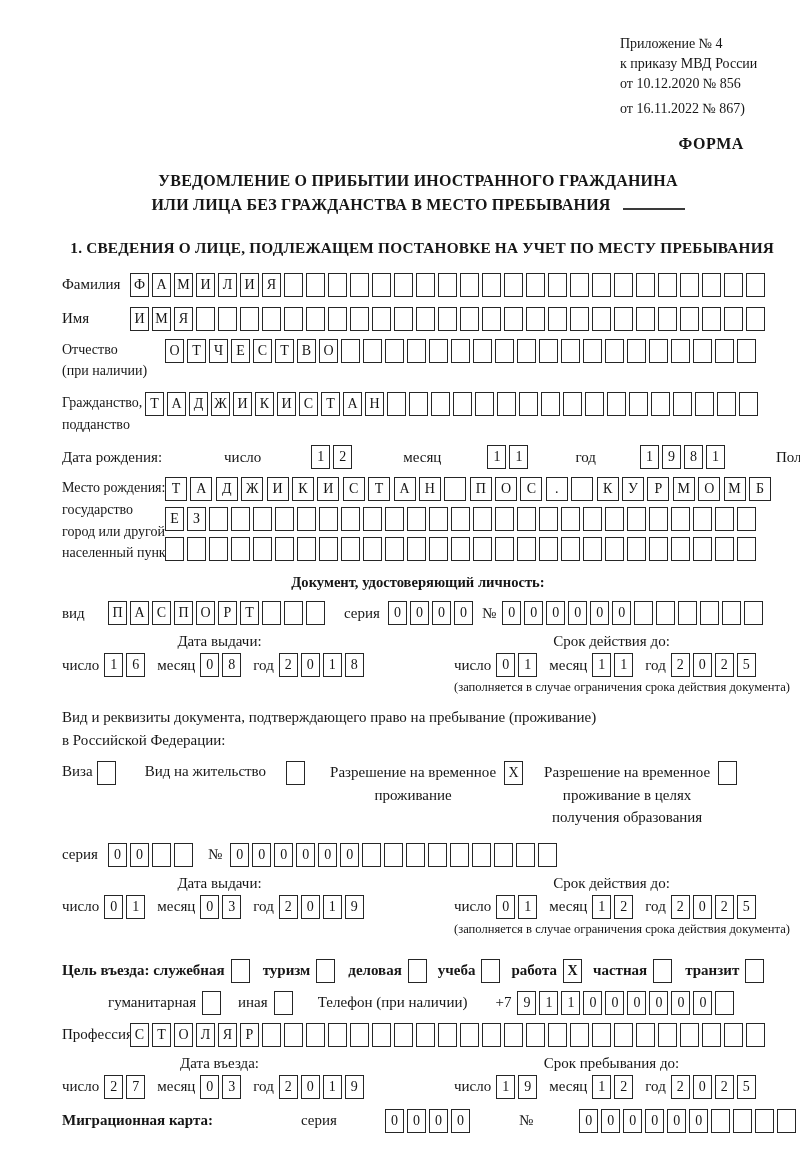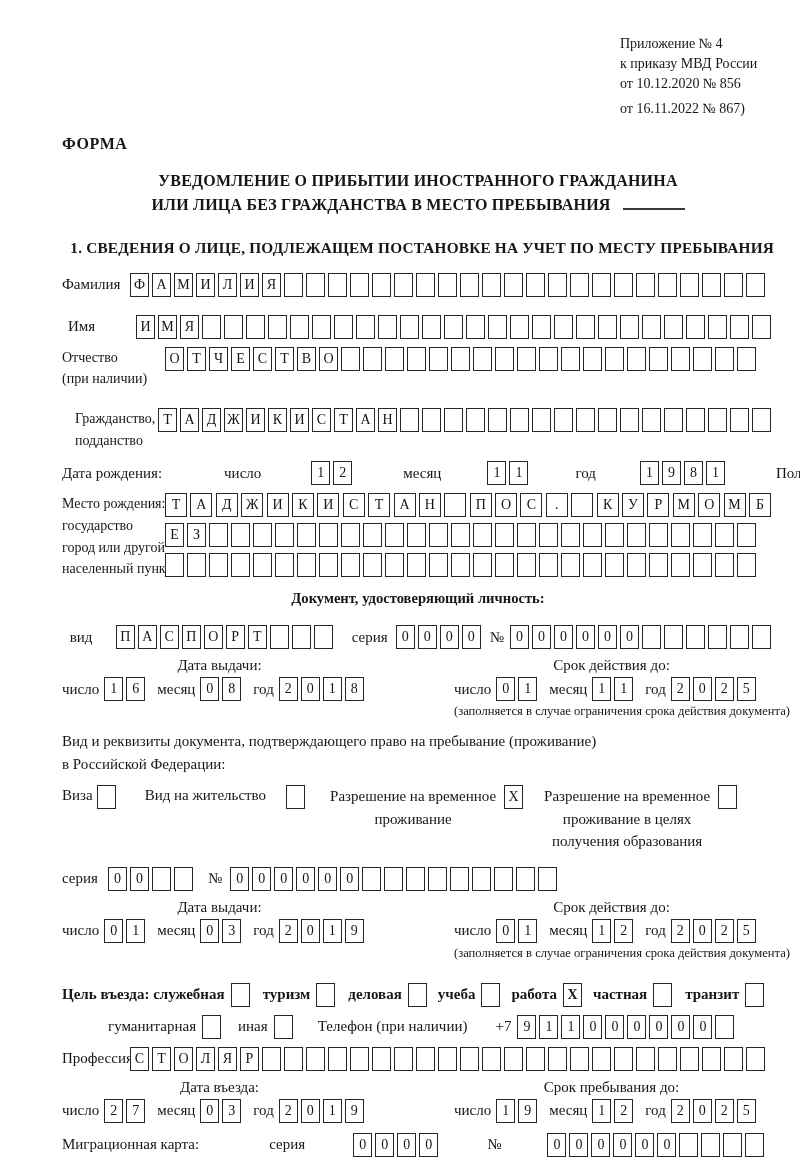--- a/index.html
+++ b/index.html
@@ -2,37 +2,37 @@
 <html><head>
 <meta charset="utf-8">
 <style>
   html,body{margin:0;padding:0;background:#fff;}
   .page{width:800px;height:1163px;box-sizing:border-box;padding:34px 26px 0 62px;
         font-family:"Liberation Serif","DejaVu Serif",serif;color:#161616;position:relative;overflow:hidden;background:#fff;}
 
   
   .appendix{margin-left:558px;font-size:14px;line-height:1.42;}
   .appendix-gap{height:5px;}
-  .forma{font-weight:bold;text-align:left;padding-right:30px;margin-top:16px;font-size:16px;letter-spacing:.6px;}
+  .forma{font-weight:bold;text-align:right;padding-right:30px;margin-top:16px;font-size:16px;letter-spacing:.6px;}
   .title{text-align:center;font-weight:bold;font-size:16px;margin-top:16px;line-height:1.5;letter-spacing:.2px;}
   .uline{display:inline-block;width:62px;border-bottom:2.2px solid #3a3a3a;margin-left:12px;height:13px;}
   .section-head{font-weight:bold;font-size:15.3px;margin-top:22px;letter-spacing:.2px;white-space:nowrap;text-align:right;}
 
   
   .frow{display:flex;align-items:center;}
   .top{align-items:flex-start;}
   .lbl{font-size:15px;flex:0 0 auto;line-height:1.35;}
   .grid{display:inline-flex;flex:0 0 auto;flex-wrap:nowrap;}
   .box{box-sizing:border-box;flex:0 0 auto;width:19px;height:24px;border:1.7px solid #262626;
        margin-right:3px;display:inline-flex;align-items:center;justify-content:center;
        font-size:14px;line-height:1;background:#fff;}
   .wide .box{width:22px;margin-right:3.4px;}
 
   .w68{width:68px;} .w83{width:83px;} .w103{width:103px;}
-  .mt16{margin-top:16px;} .mt6{margin-top:18px;justify-content:flex-end;} .mt8{margin-top:8px;} .mt10{margin-top:10px;gap:40px;} .mt12{margin-top:22px;font-weight:bold;} .mt14{margin-top:14px;}
+  .mt16{margin-top:16px;} .mt6{margin-top:10px;} .mt8{margin-top:8px;} .mt10{margin-top:10px;gap:40px;} .mt12{margin-top:22px;font-weight:bold;} .mt14{margin-top:14px;}
 
   .lblcol{flex:0 0 auto;font-size:14px;line-height:1.55;}
   .stack{display:flex;flex-direction:column;gap:6px;}
 
   .center-bold{font-weight:bold;text-align:center;font-size:14.6px;margin-top:10px;}
 
   
   .twocol{display:flex;margin-top:8px;}
   .colA{width:392px;flex:0 0 auto;}
   .colB{flex:1;}
@@ -695,21 +695,21 @@
             <span class="box">2</span>
             <span class="box">0</span>
             <span class="box">2</span>
             <span class="box">5</span>
           </span>
       </div>
     </div>
   </div>
 
   <div class="frow mt10">
-    <span class="lbl" style="margin-right:30px;">Миграционная карта:</span>
+    <span class="lbl" style="margin-right:48px;font-weight:bold;">Миграционная карта:</span>
     <span class="lbl" style="margin-right:8px;">серия</span>
     <span class="grid" style="margin-right:6px;">
         <span class="box">0</span>
         <span class="box">0</span>
         <span class="box">0</span>
         <span class="box">0</span>
       </span>
     <span class="lbl" style="margin-right:6px;">№</span>
     <span class="grid">
         <span class="box">0</span>

